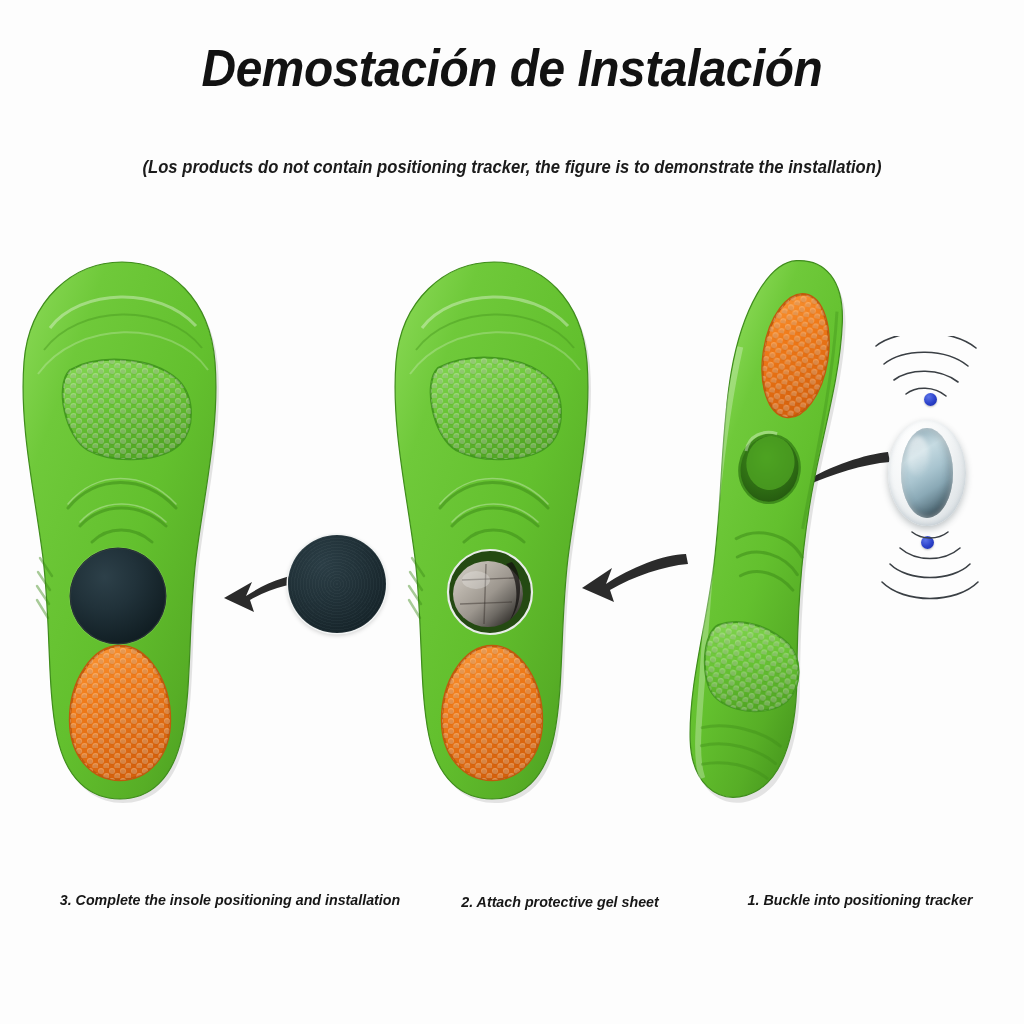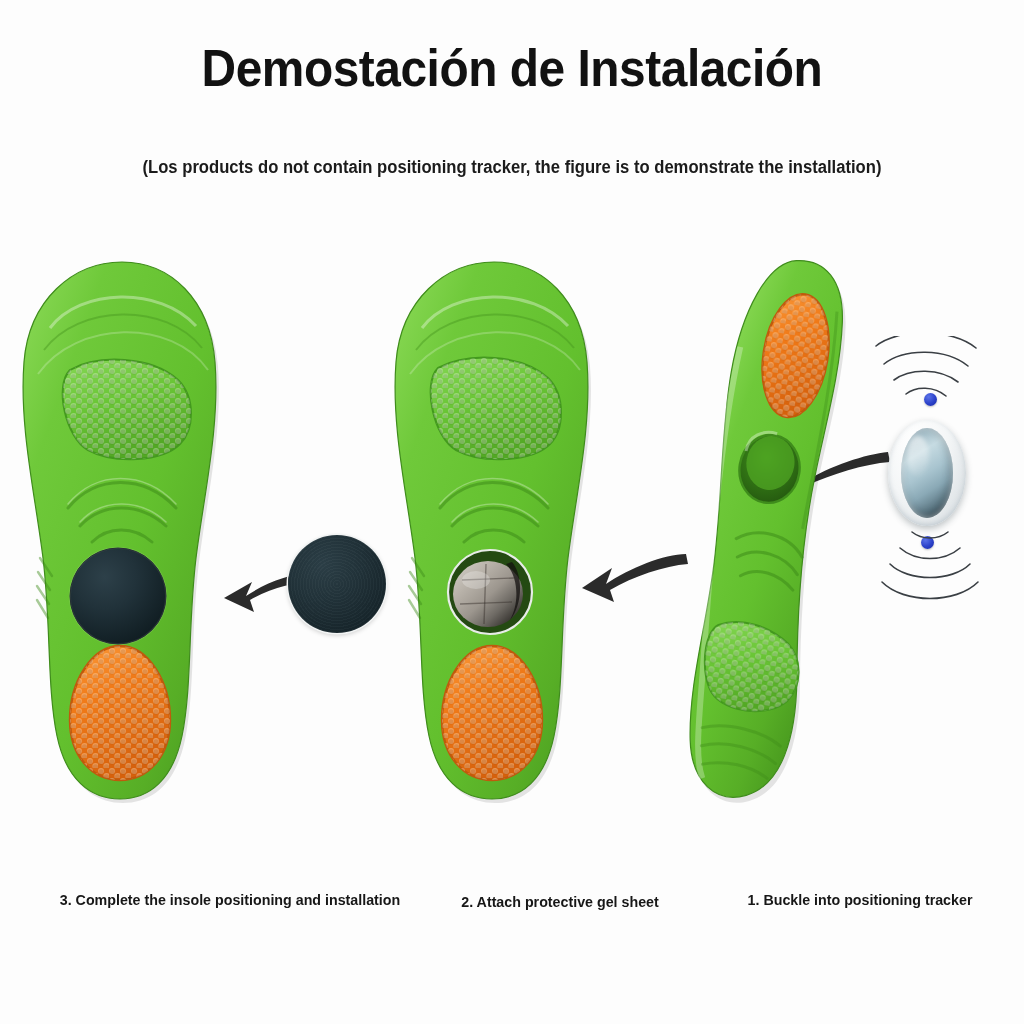--- a/index.html
+++ b/index.html
@@ -7,20 +7,21 @@
     padding: 0;
     background: #ffffff;
   }
   #page {
     position: relative;
     width: 1024px;
     height: 1024px;
     background: #fdfdfd;
     overflow: hidden;
     font-family: "Liberation Sans", sans-serif;
+    font-style: italic;
   }
 
   
   #title {
     position: absolute;
     left: 0;
     top: 38px;
     width: 1024px;
     text-align: center;
     font-family: "Liberation Sans Narrow", "Liberation Sans", sans-serif;

